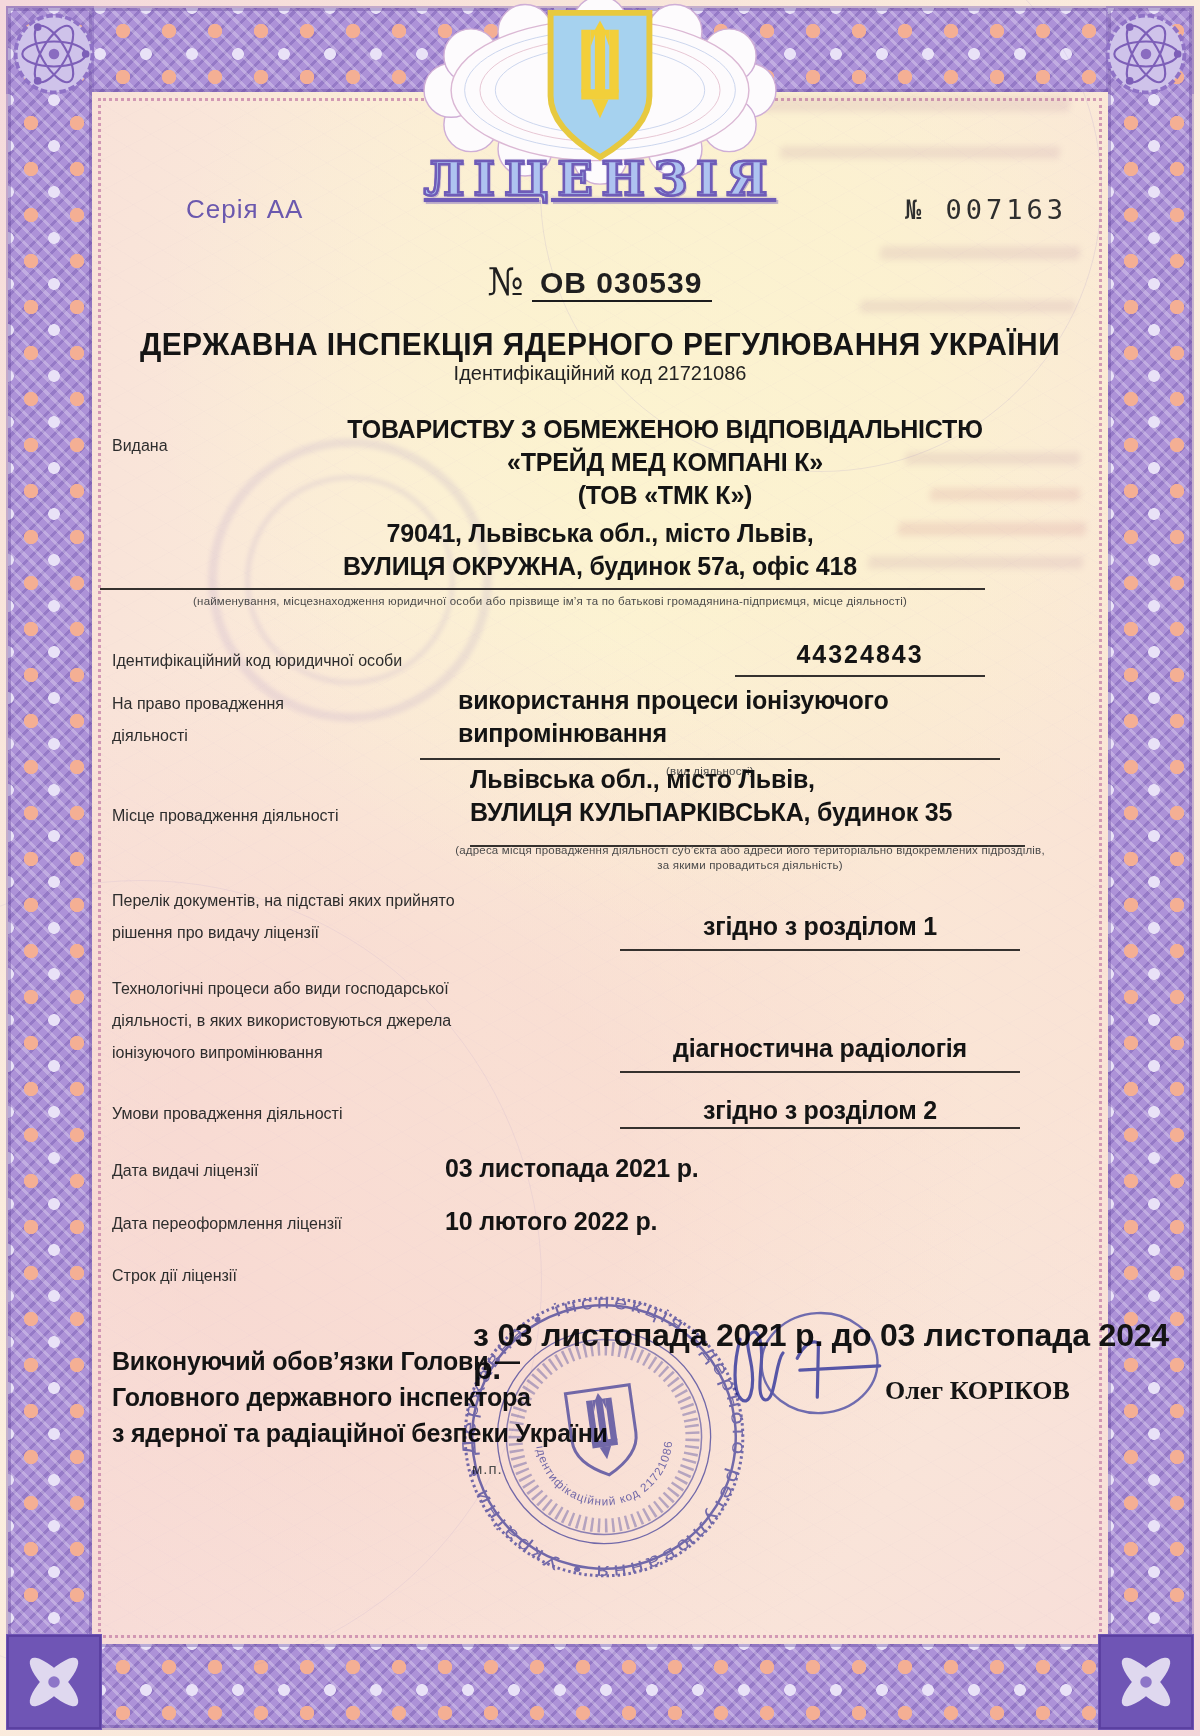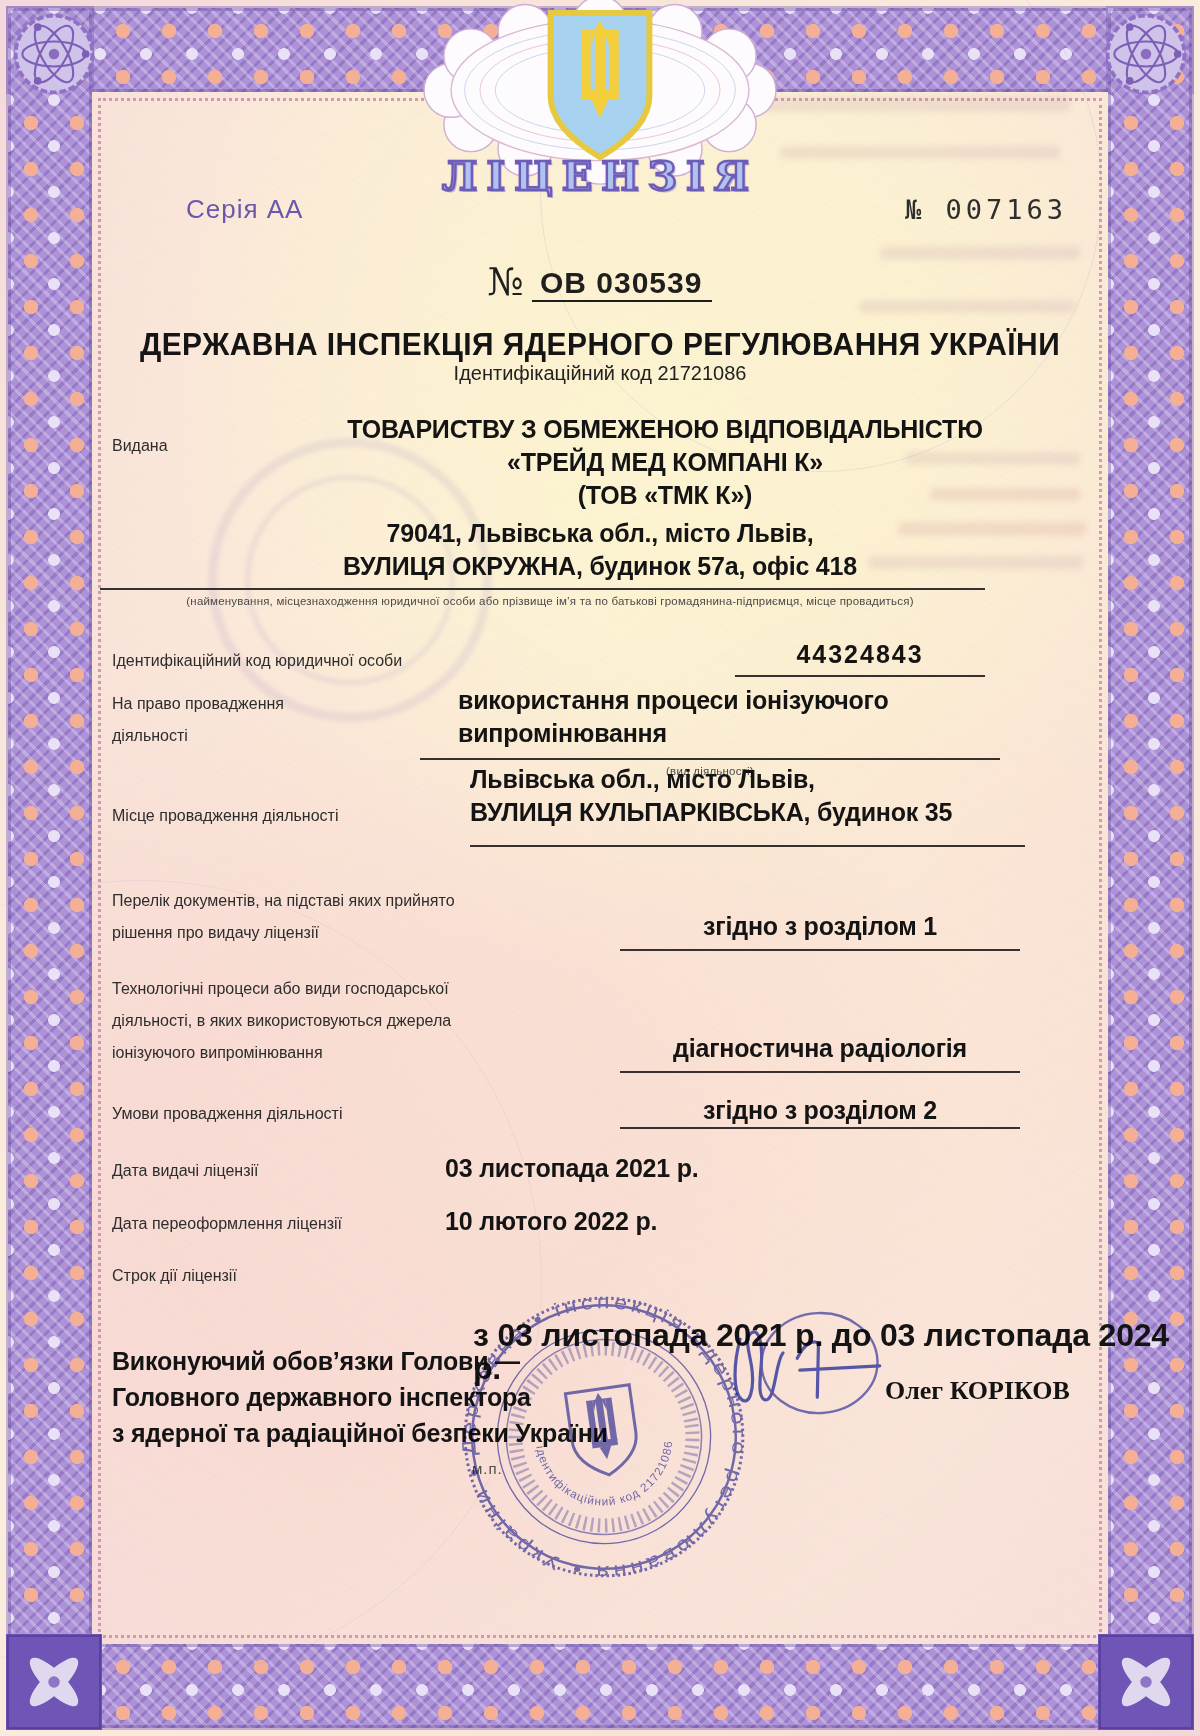--- a/index.html
+++ b/index.html
@@ -53,22 +53,22 @@
   .ghost-stamp{position:absolute;top:438px;left:208px;width:266px;height:266px;border-radius:50%;
     border:9px solid #7b62b8;opacity:.11;filter:blur(2px);z-index:2;}
   .ghost-stamp::after{content:"";position:absolute;inset:28px;border-radius:50%;border:5px solid #7b62b8;}
   
   .rosette{position:absolute;left:350px;top:0;width:500px;height:185px;z-index:4;}
   .emblem{position:absolute;left:539px;top:5px;width:122px;height:168px;z-index:5;}
   
   .abs{position:absolute;z-index:10;}
   .center{left:0;right:0;text-align:center;}
   .series{font-size:26px;color:#6b58ae;letter-spacing:1px;margin-left:36px;}
-  .lic-title{font-family:"DejaVu Serif",serif;font-weight:bold;font-size:40px;letter-spacing:9px;
-    color:#aec3f0;-webkit-text-stroke:2.4px #6f5cb8;text-shadow:2px 2px 0 rgba(118,98,188,.4),0 0 3px rgba(140,120,200,.5);}
+  .lic-title{font-family:"DejaVu Serif",serif;font-weight:bold;font-size:46px;letter-spacing:9px;
+    color:#aec3f0;-webkit-text-stroke:2.4px #6f5cb8;text-shadow:2px 2px 0 rgba(118,98,188,.4),0 0 3px rgba(140,120,200,.5);text-decoration:underline;}
   .form-no{font-family:"DejaVu Sans Mono",monospace;font-size:27px;letter-spacing:4px;color:#2e2e2e;}
   .lic-no{font-size:30px;color:var(--ink);}
   .lic-no .nosign{font-family:"DejaVu Serif",serif;font-size:38px;font-weight:normal;vertical-align:-2px;}
   .lic-no .noval{font-weight:bold;letter-spacing:1px;border-bottom:2.5px solid #1c1c1c;padding:0 10px 1px 8px;}
   .authority{font-weight:bold;font-size:31.5px;color:#151515;transform:scaleX(.95);letter-spacing:.5px;white-space:nowrap;}
   .auth-code{font-size:20px;color:#222;}
   .label{font-size:16px;color:#2d2d2d;line-height:32px;}
   .value{font-weight:bold;font-size:25px;color:#141414;line-height:33px;letter-spacing:-0.2px;}
   .u{border-bottom:2px solid #35312e;}
   .note{font-size:11.5px;color:#4a4a4a;line-height:15px;letter-spacing:.2px;}
@@ -195,39 +195,43 @@
   <div class="abs value" style="top:413px;left:240px;right:110px;text-align:center;">
     <div>ТОВАРИСТВУ З ОБМЕЖЕНОЮ ВІДПОВІДАЛЬНІСТЮ</div>
     <div>«ТРЕЙД МЕД КОМПАНІ К»</div>
     <div>(ТОВ «ТМК К»)</div>
   </div>
   <div class="abs value" style="top:517px;left:140px;right:140px;text-align:center;">
     <div>79041, Львівська обл., місто Львів,</div>
     <div>ВУЛИЦЯ ОКРУЖНА, будинок 57а, офіс 418</div>
   </div>
   <div class="abs rule" style="top:588px;left:100px;right:215px;"></div>
-  <div class="abs note" style="top:594px;left:130px;right:230px;text-align:center;">(найменування, місцезнаходження юридичної особи або прізвище ім’я та по батькові громадянина-підприємця, місце провадиться)</div>
+  <div class="abs note" style="top:594px;left:130px;right:230px;text-align:center;">(найменування, місцезнаходження юридичної особи або прізвище ім’я та по батькові громадянина-підприємця, місце діяльності)</div>
 
   <div class="abs label" style="top:645px;left:112px;">Ідентифікаційний код юридичної особи</div>
   <div class="abs value u" style="top:638px;left:735px;width:250px;text-align:center;padding-bottom:4px;letter-spacing:2px;">44324843</div>
 
   <div class="abs label" style="top:688px;left:112px;">
     <div>На право провадження</div>
     <div>діяльності</div>
   </div>
   <div class="abs value u" style="top:684px;left:420px;right:200px;padding:0 0 8px 38px;">
     <div>використання процеси іонізуючого</div>
     <div>випромінювання</div>
   </div>
   <div class="abs note" style="top:764px;left:420px;right:200px;text-align:center;">(вид діяльності)</div>
 
   <div class="abs label" style="top:800px;left:112px;">Місце провадження діяльності</div>
   <div class="abs value u" style="top:763px;left:470px;right:175px;padding-bottom:16px;">
     <div>Львівська обл., місто Львів,</div>
     <div>ВУЛИЦЯ КУЛЬПАРКІВСЬКА, будинок 35</div>
+  </div>
+  <div class="abs note" style="top:843px;left:430px;right:130px;text-align:center;">
+    <div>(адреса місця провадження діяльності суб’єкта або адреси його територіально відокремлених підрозділів,</div>
+    <div>за якими провадиться діяльність)</div>
   </div>
 
   <div class="abs label" style="top:885px;left:112px;">
     <div>Перелік документів, на підставі яких прийнято</div>
     <div>рішення про видачу ліцензії</div>
   </div>
   <div class="abs value u" style="top:910px;left:620px;right:180px;text-align:center;padding-bottom:6px;">згідно з розділом 1</div>
 
   <div class="abs label" style="top:973px;left:112px;">
     <div>Технологічні процеси або види господарської</div>

